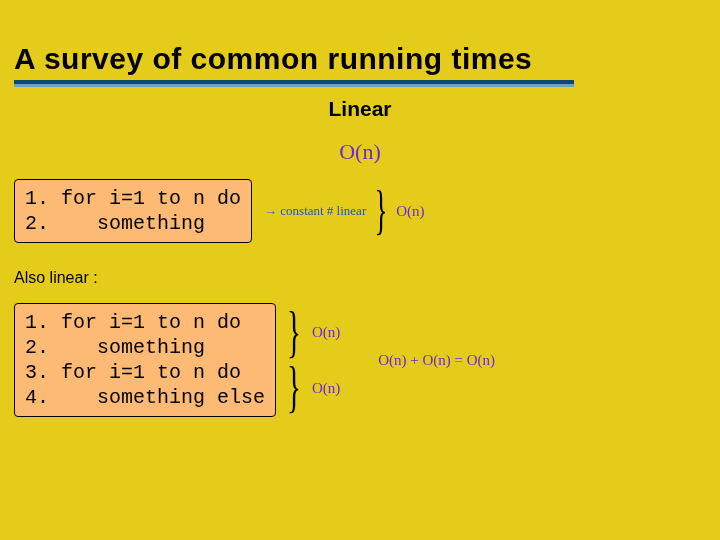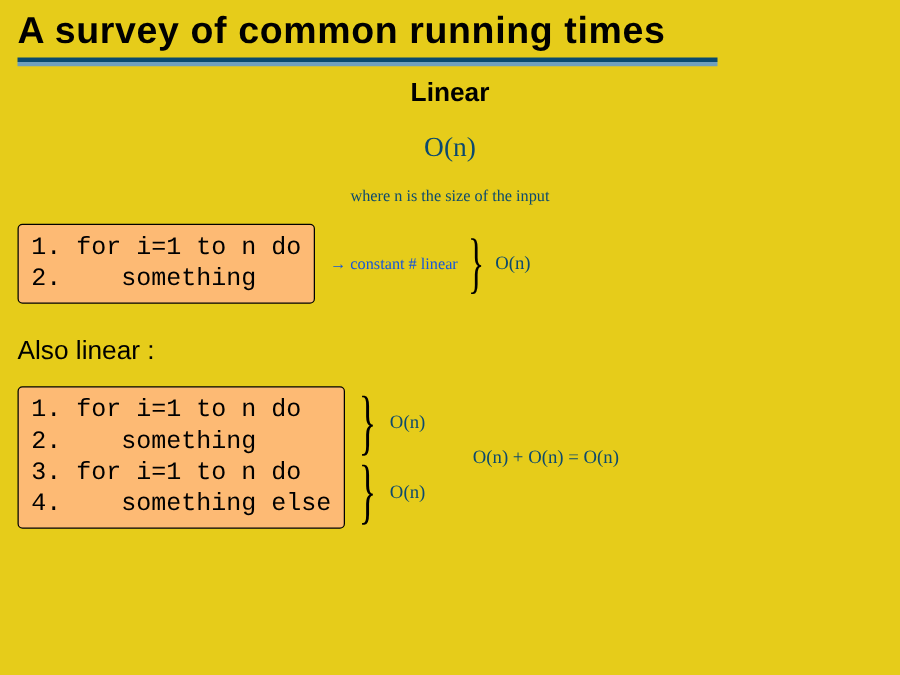--- a/index.html
+++ b/index.html
@@ -8,22 +8,23 @@
     width: 720px;
     height: 540px;
     overflow: hidden;
   }
   body {
     background: #e6cc1a;
     font-family: "Comic Sans MS", "Chalkboard SE", cursive, sans-serif;
     color: #000;
   }
   .slide {
-    padding: 8px 14px 14px 14px;
+    padding: 24px 14px 14px 14px;
     box-sizing: border-box;
+    margin-top: 18px;
   }
   .title-text {
     font-size: 30px;
     font-weight: bold;
     margin: 0 0 4px 0;
     letter-spacing: 0.5px;
   }
   .underline {
     height: 7px;
     background: linear-gradient(to bottom, #0a4a6e 0%, #0a4a6e 55%, #6fa0bc 55%, #6fa0bc 100%);
@@ -36,21 +37,21 @@
     gap: 18px;
     margin: 6px 0 14px 0;
     flex-direction: column;
   }
   .subhead {
     font-size: 21px;
     font-weight: bold;
   }
   .hw {
     font-family: "Segoe Script", "Bradley Hand", "Comic Sans MS", cursive;
-    color: #0c4a6e;
+    color: #6d28d9;
   }
   .hw-big { font-size: 22px; }
   .hw-med { font-size: 15px; }
   .hw-sm  { font-size: 13px; }
   .blue   { color: #1656d8; }
 
   .codebox {
     background: #fdba74;
     border: 1px solid #000;
     border-radius: 4px;
@@ -70,21 +71,21 @@
   }
   .brace {
     font-family: "Times New Roman", serif;
     font-size: 54px;
     line-height: 0.7;
     transform: scaleX(0.5);
     color: #000;
     margin: 0 -4px;
   }
   .also {
-    font-size: 21px;
+    font-size: 16px;
     margin: 0 0 16px 0;
   }
   .row-code2 {
     display: flex;
     align-items: center;
     gap: 8px;
     flex-wrap: nowrap;
   }
   .brace-stack {
     display: flex;
@@ -109,21 +110,20 @@
 <body>
 
 <div class="slide">
 
   <div class="title-text">A survey of common running times</div>
   <div class="underline"></div>
 
   <div class="row-linear">
     <span class="subhead">Linear</span>
     <span class="hw hw-big">O(n)</span>
-    <span class="hw hw-sm">where n is the size of the input</span>
   </div>
 
   <div class="row-code1">
     <div class="codebox">1. for i=1 to n do
 2.    something</div>
     <span class="hw hw-sm blue" style="margin-left:6px">→ constant # linear</span>
     <span class="brace">}</span>
     <span class="hw hw-med">O(n)</span>
   </div>
 

